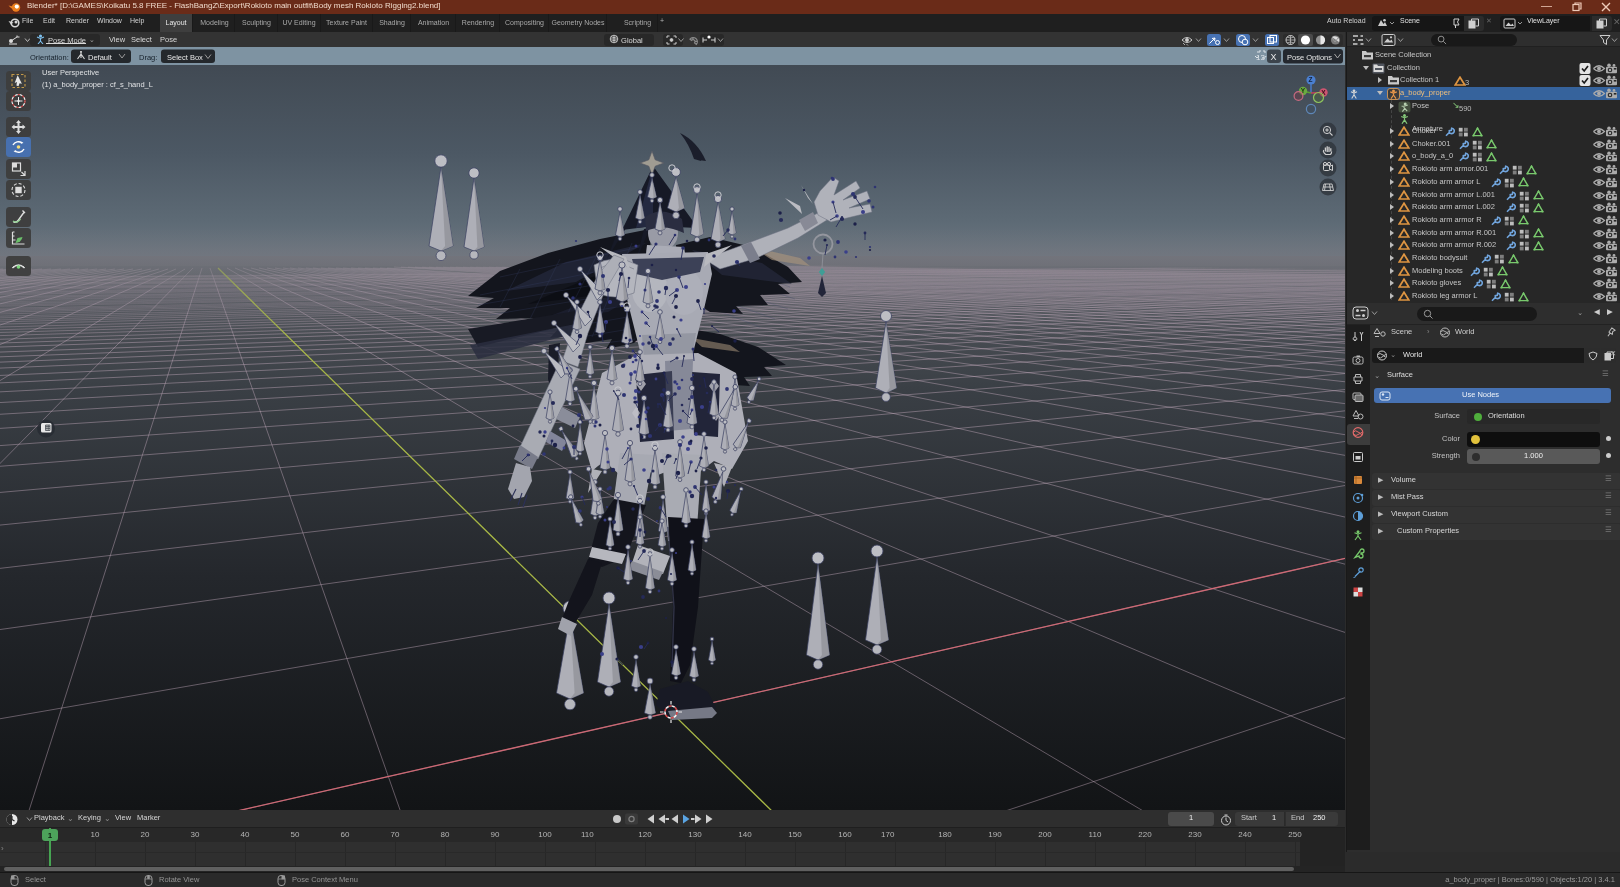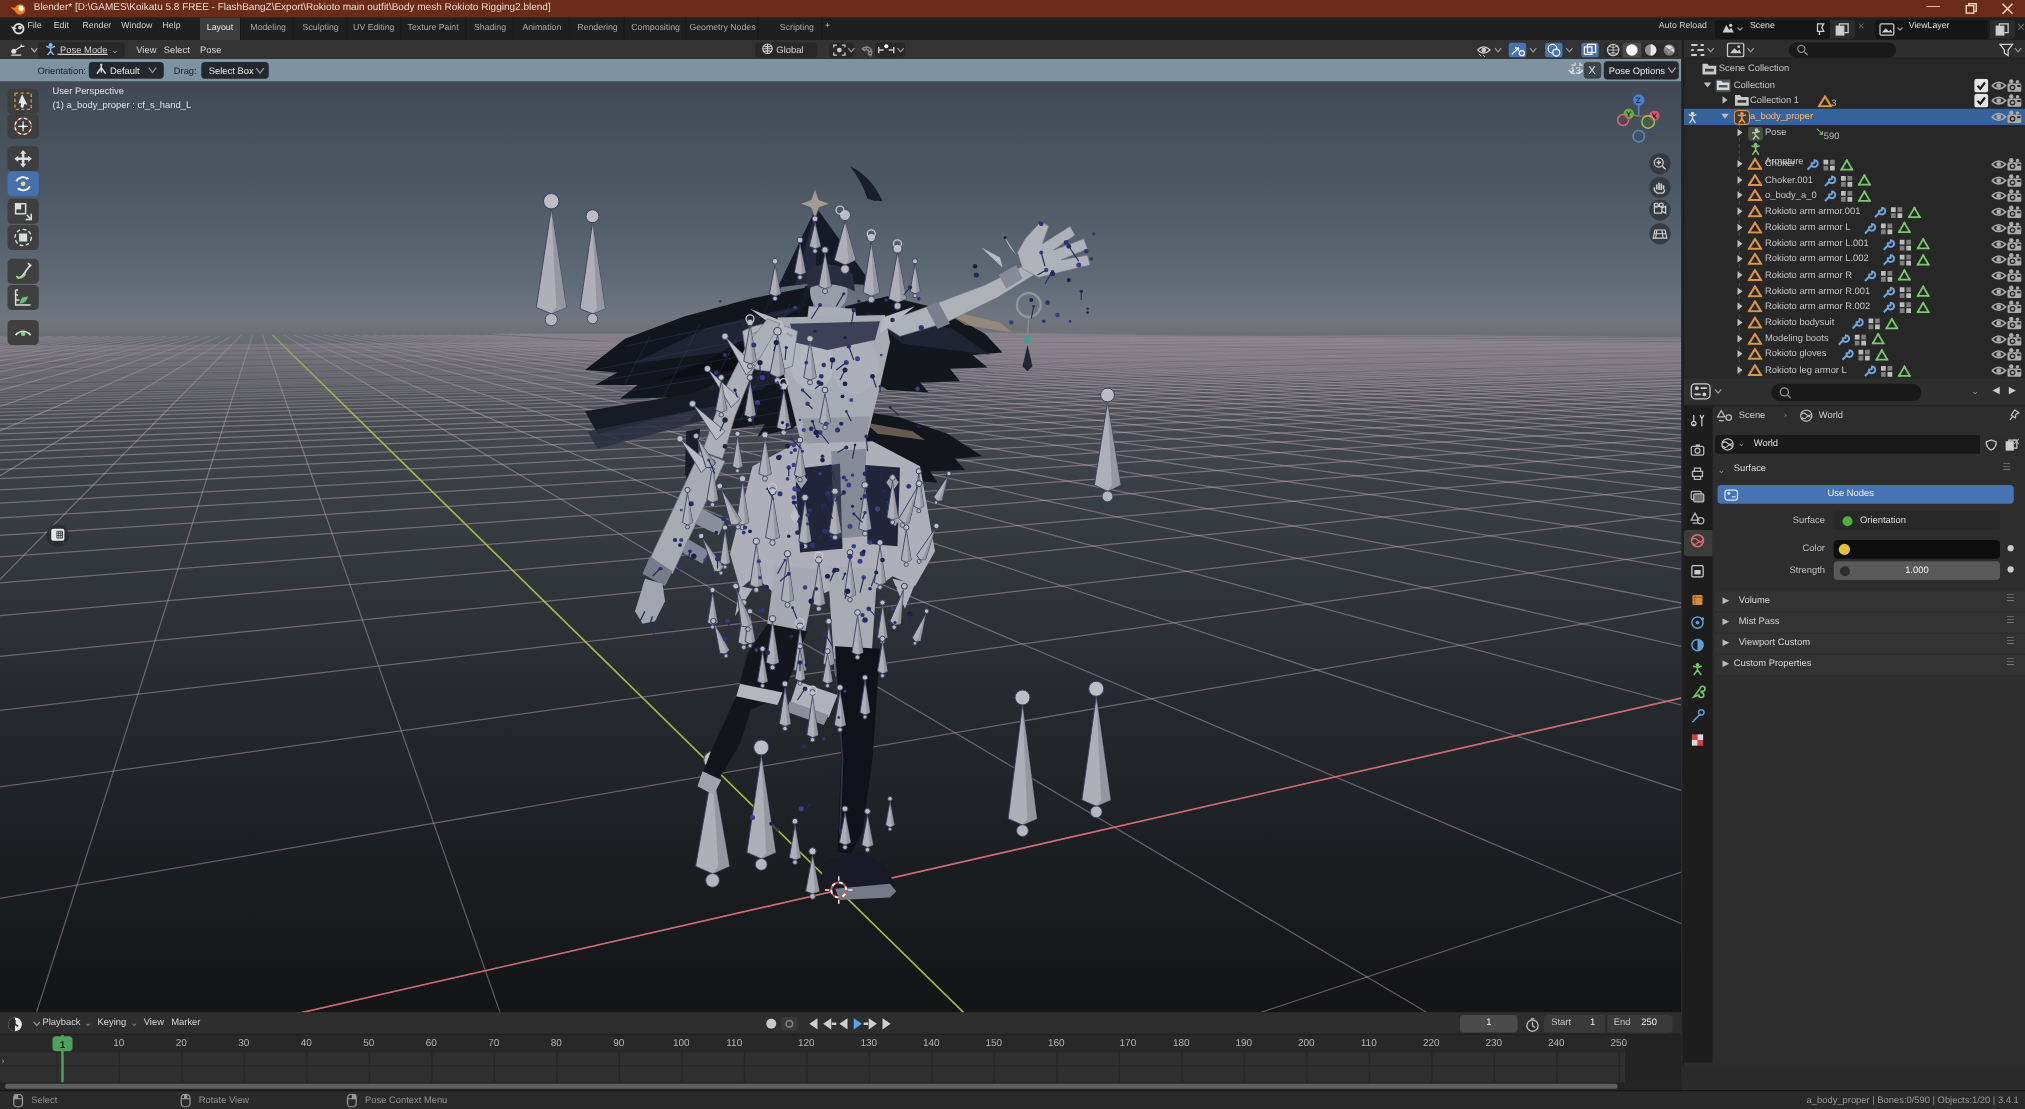--- a/index.html
+++ b/index.html
@@ -2057,21 +2057,21 @@
       <div class="abs" style="left:25px;top:187px;width:250px;height:16px;background:#333333;border-radius:3px"></div>
       <span class="abs" style="left:31px;top:190px;color:#bbb;font-size:7px">▶</span>
       <span class="abs" style="left:44px;top:189px;color:#d8d8d8;font-size:7.5px">Mist Pass</span>
       <span class="abs" style="left:258px;top:188px;color:#777;font-size:7.5px">☰</span>
       <div class="abs" style="left:25px;top:204px;width:250px;height:16px;background:#333333;border-radius:3px"></div>
       <span class="abs" style="left:31px;top:207px;color:#bbb;font-size:7px">▶</span>
       <span class="abs" style="left:44px;top:206px;color:#d8d8d8;font-size:7.5px">Viewport Custom</span>
       <span class="abs" style="left:258px;top:205px;color:#777;font-size:7.5px">☰</span>
       <div class="abs" style="left:25px;top:221px;width:250px;height:16px;background:#333333;border-radius:3px"></div>
       <span class="abs" style="left:31px;top:224px;color:#bbb;font-size:7px">▶</span>
-      <span class="abs" style="left:40px;top:223px;color:#d8d8d8;font-size:7.5px">Custom Properties</span>
+      <span class="abs" style="left:50px;top:223px;color:#d8d8d8;font-size:7.5px">Custom Properties</span>
       <span class="abs" style="left:258px;top:222px;color:#777;font-size:7.5px">☰</span>
     </div>
   </div>
 <div id="timeline">
     <div class="abs" style="left:0;top:0;width:1345px;height:18px;background:#2e2e2e;border-bottom:1px solid #1f1f1f"></div>
     <svg class="abs" style="left:5px;top:2.5px" width="30" height="13" viewBox="0 0 30 13">
       <circle cx="7" cy="6.5" r="5.5" fill="#e8e8e8"></circle>
       <path d="M7 1 A5.5 5.5 0 0 0 7 12 Z" fill="#2a2a2a"></path>
       <path d="M7 6.5 L7 3 M7 6.5 L9.5 8" stroke="#2a2a2a" stroke-width="1.2" fill="none"></path>
       <path d="M22 4.5 l2.5 3 2.5 -3" stroke="#999" fill="none"></path>
@@ -2117,21 +2117,21 @@
     <span class="abs" style="left:381px;top:19.5px;width:28px;text-align:center;color:#b5b5b5;font-size:8px">70</span>
     <span class="abs" style="left:431px;top:19.5px;width:28px;text-align:center;color:#b5b5b5;font-size:8px">80</span>
     <span class="abs" style="left:481px;top:19.5px;width:28px;text-align:center;color:#b5b5b5;font-size:8px">90</span>
     <span class="abs" style="left:531px;top:19.5px;width:28px;text-align:center;color:#b5b5b5;font-size:8px">100</span>
     <span class="abs" style="left:581px;top:19.5px;width:28px;text-align:left;color:#b5b5b5;font-size:8px">110</span>
     <span class="abs" style="left:631px;top:19.5px;width:28px;text-align:center;color:#b5b5b5;font-size:8px">120</span>
     <span class="abs" style="left:681px;top:19.5px;width:28px;text-align:center;color:#b5b5b5;font-size:8px">130</span>
     <span class="abs" style="left:731px;top:19.5px;width:28px;text-align:center;color:#b5b5b5;font-size:8px">140</span>
     <span class="abs" style="left:781px;top:19.5px;width:28px;text-align:center;color:#b5b5b5;font-size:8px">150</span>
     <span class="abs" style="left:831px;top:19.5px;width:28px;text-align:center;color:#b5b5b5;font-size:8px">160</span>
-    <span class="abs" style="left:881px;top:19.5px;width:28px;text-align:right;color:#b5b5b5;font-size:8px">170</span>
+    <span class="abs" style="left:881px;top:19.5px;width:28px;text-align:left;color:#b5b5b5;font-size:8px">170</span>
     <span class="abs" style="left:931px;top:19.5px;width:28px;text-align:center;color:#b5b5b5;font-size:8px">180</span>
     <span class="abs" style="left:981px;top:19.5px;width:28px;text-align:center;color:#b5b5b5;font-size:8px">190</span>
     <span class="abs" style="left:1031px;top:19.5px;width:28px;text-align:center;color:#b5b5b5;font-size:8px">200</span>
     <span class="abs" style="left:1081px;top:19.5px;width:28px;text-align:center;color:#b5b5b5;font-size:8px">110</span>
     <span class="abs" style="left:1131px;top:19.5px;width:28px;text-align:center;color:#b5b5b5;font-size:8px">220</span>
     <span class="abs" style="left:1181px;top:19.5px;width:28px;text-align:center;color:#b5b5b5;font-size:8px">230</span>
     <span class="abs" style="left:1231px;top:19.5px;width:28px;text-align:center;color:#b5b5b5;font-size:8px">240</span>
     <span class="abs" style="left:1281px;top:19.5px;width:28px;text-align:center;color:#b5b5b5;font-size:8px">250</span>
     <div class="abs" style="left:45px;top:32px;width:1px;height:24px;background:#272727"></div>
     <div class="abs" style="left:95px;top:32px;width:1px;height:24px;background:#272727"></div>

